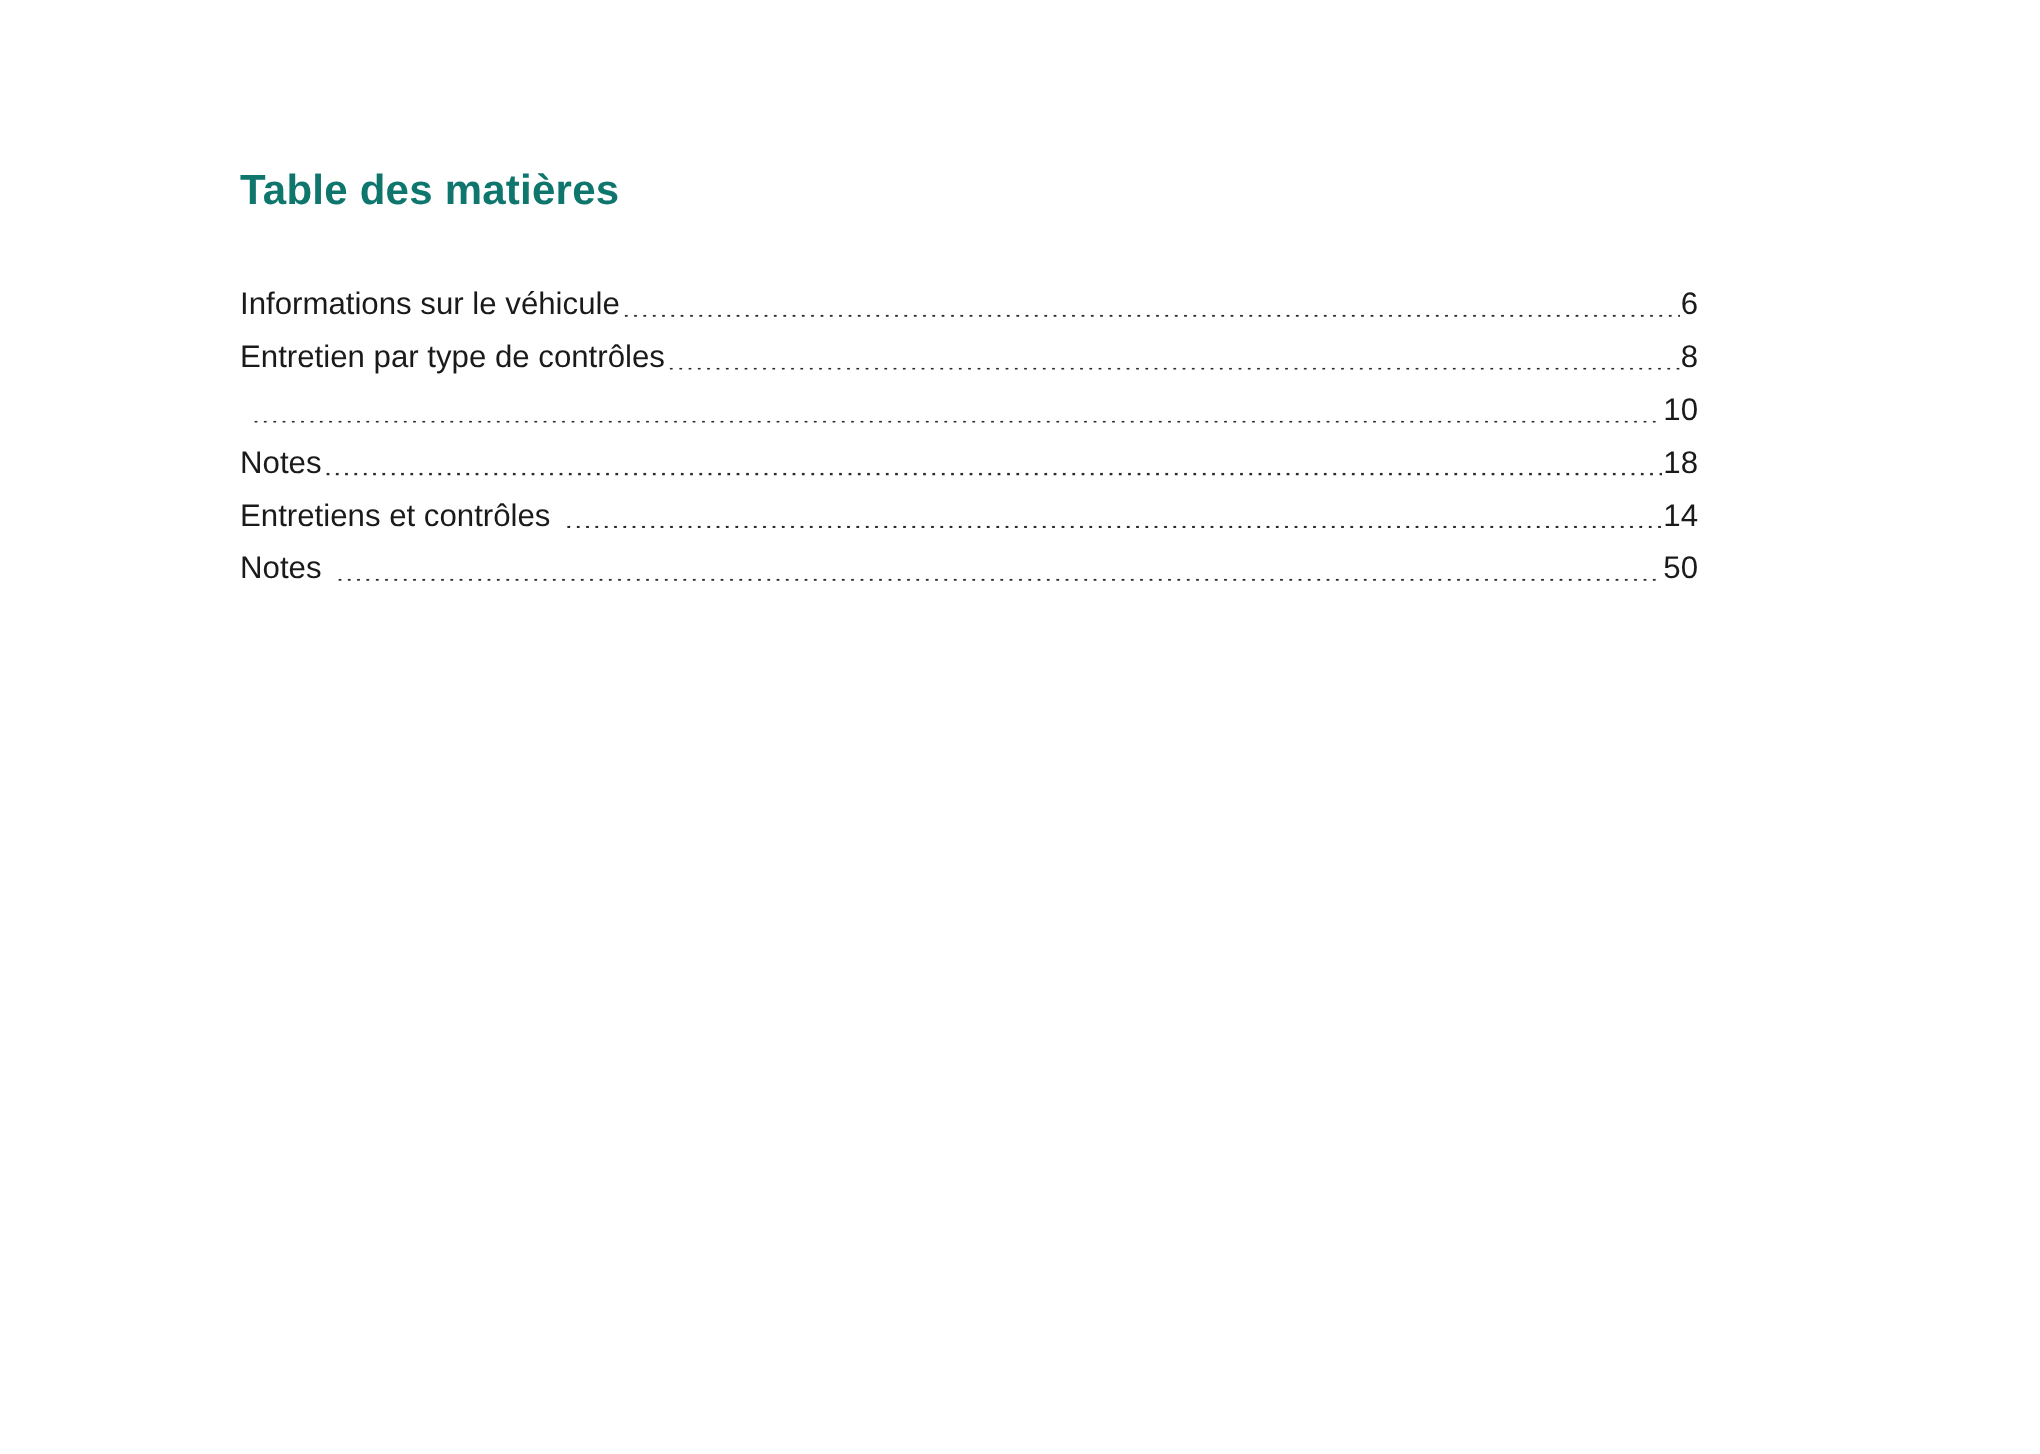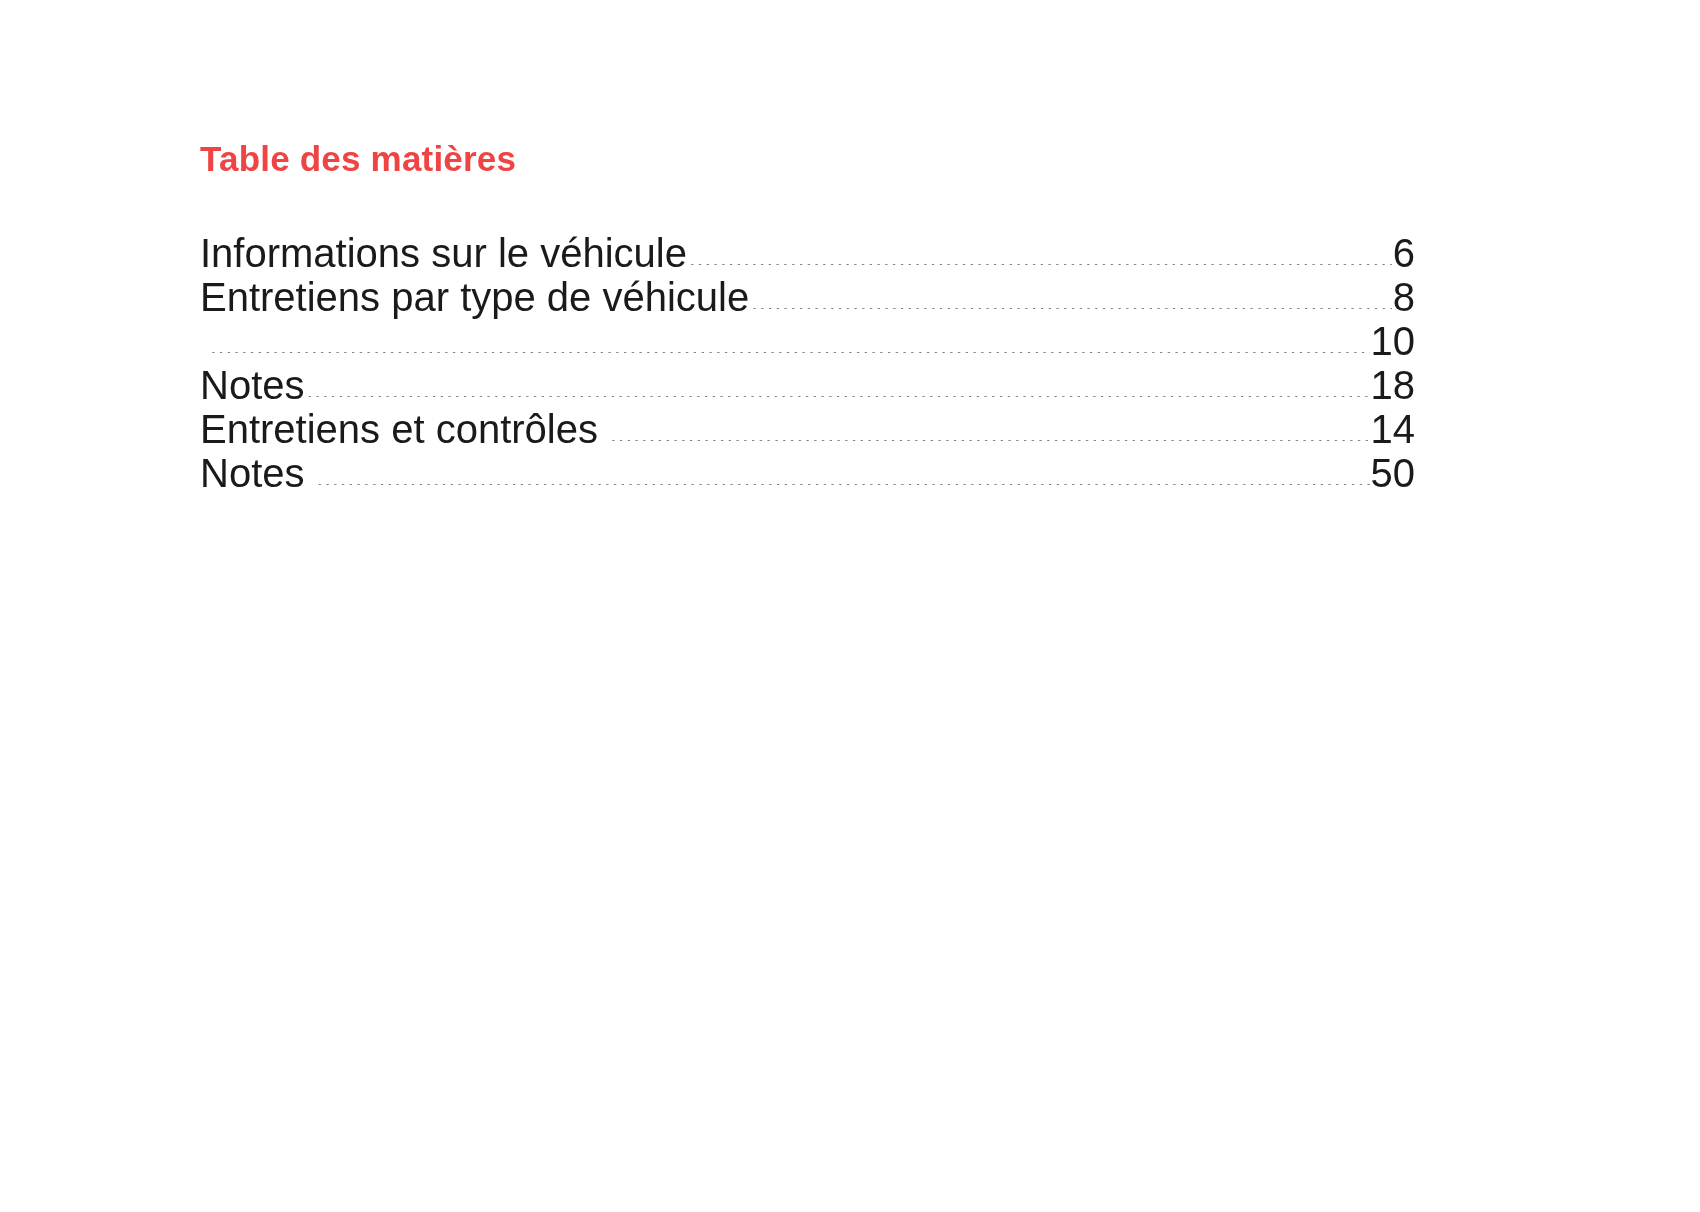--- a/index.html
+++ b/index.html
@@ -24,33 +24,33 @@
   .toc-wrap {
     position: absolute;
     left: 200px;
     top: 140px;
     width: 1215px;
   }
   .toc-title {
     font-size: 35px;
     font-weight: bold;
     letter-spacing: 0.2px;
-    color: #ef4444;
+    color: #0f766e;
     margin: 0 0 52px 0;
     line-height: 1.1;
   }
   .toc-list {
     list-style: none;
     margin: 0;
     padding: 0;
   }
   .toc-entry {
     display: flex;
-    align-items: center;
-    font-size: 40px;
+    align-items: flex-start;
+    font-size: 26px;
     line-height: 44px;
     color: #1a1a1a;
     margin-bottom: 0px;
     padding-bottom: 0px;
     white-space: nowrap;
   }
   .toc-label {
     flex: 0 0 auto;
     padding-right: 2px;
   }
@@ -89,21 +89,21 @@
 <div class="page">
   <div class="toc-wrap">
     <h1 class="toc-title">Table des matières</h1>
     <ul class="toc-list">
       <li class="toc-entry">
         <span class="toc-label">Informations sur le véhicule</span>
         <span class="toc-leader"></span>
         <span class="toc-page">6</span>
       </li>
       <li class="toc-entry">
-        <span class="toc-label">Entretiens par type de véhicule</span>
+        <span class="toc-label">Entretien par type de contrôles</span>
         <span class="toc-leader"></span>
         <span class="toc-page">8</span>
       </li>
       <li class="toc-entry gap-wide">
         <span class="toc-leader"></span>
         <span class="toc-page">10</span>
       </li>
       <li class="toc-entry">
         <span class="toc-label">Notes</span>
         <span class="toc-leader"></span>

